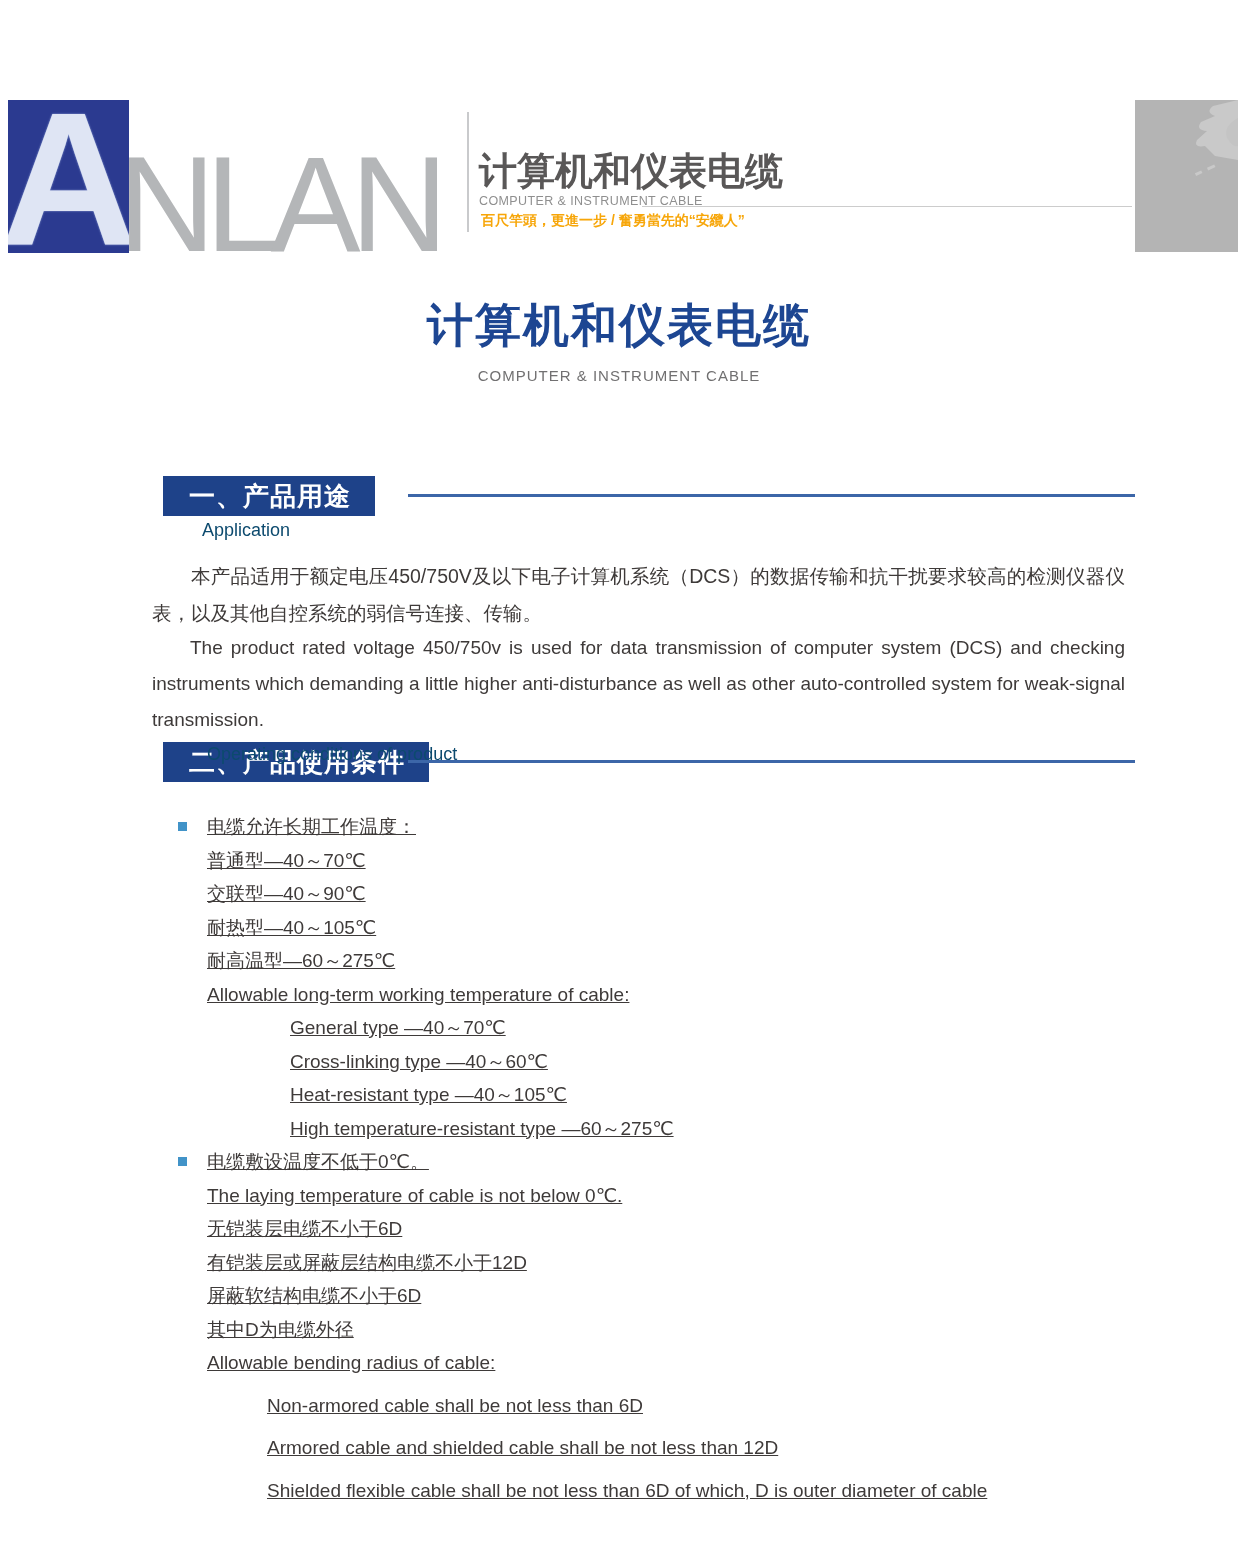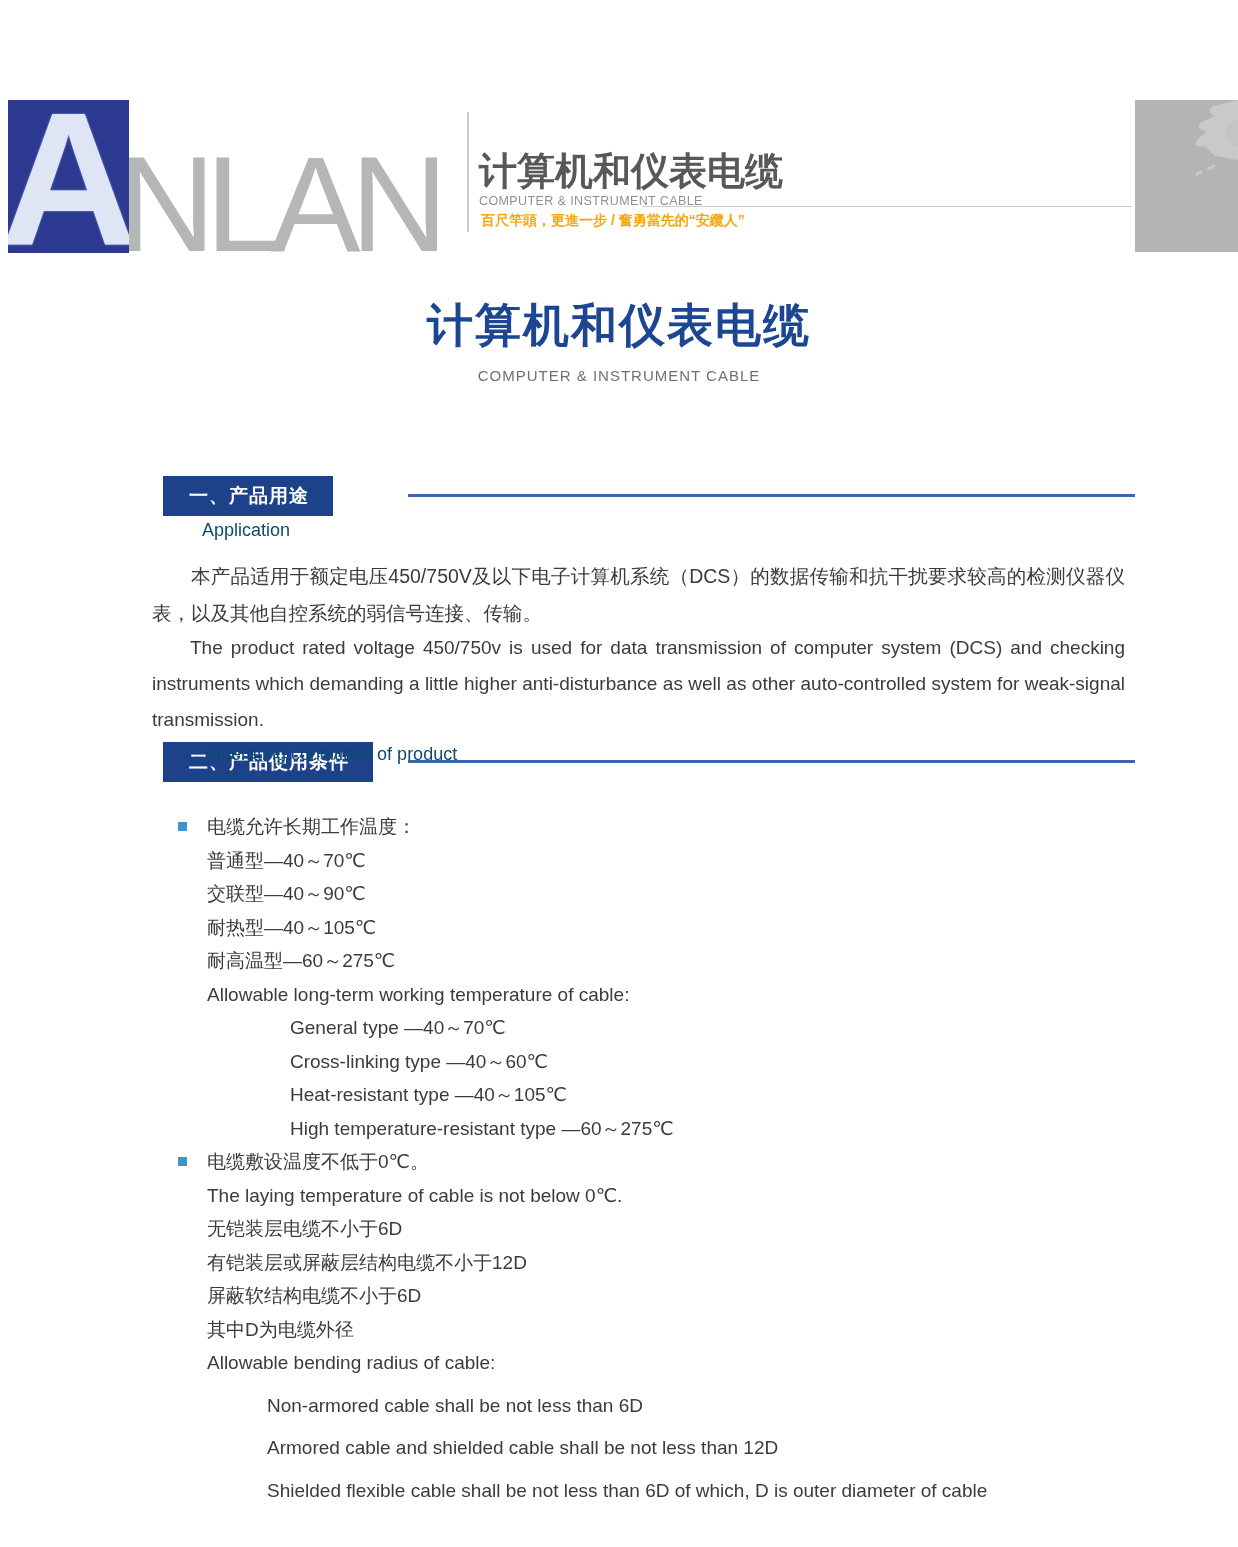--- a/index.html
+++ b/index.html
@@ -26,36 +26,36 @@
 
   
   .main-title{position:absolute;left:0;top:295px;width:100%;text-align:center;}
   .main-title-cn{font-size:46px;font-weight:bold;color:#1d4692;letter-spacing:2px;}
   .main-title-en{margin-top:10px;font-size:15px;color:#717071;letter-spacing:1px;}
 
   
   .section-header{position:absolute;left:163px;width:972px;height:40px;}
   .section-box{position:absolute;left:0;top:0;height:40px;background:#1e4289;color:#ffffff;
                display:flex;align-items:center;padding:0 24px 0 26px;box-sizing:border-box;}
-  .section-box span{font-size:19px;font-weight:bold;letter-spacing:1px;white-space:nowrap;text-align:center;}
+  .section-box span{font-size:26px;font-weight:bold;letter-spacing:1px;white-space:nowrap;text-align:center;}
   .section-rule{position:absolute;left:245px;right:0;top:18px;height:3px;background:#3c66a8;}
   .sec1{top:476px;}
   .sec2{top:742px;}
   .sub-label{position:absolute;font-size:18px;color:#0c4a6e;white-space:nowrap;}
   .sub1{left:202px;top:520px;}
   .sub2{left:207px;top:744px;}
 
   
   .para{position:absolute;left:152px;width:973px;margin:0;text-align:justify;}
   .para-cn{top:558px;font-size:19.5px;line-height:37px;text-indent:2em;}
   .para-en{top:630px;font-size:19px;line-height:36px;text-indent:2em;}
 
   
   .cond-list{position:absolute;left:162px;top:810px;width:973px;}
-  .cond-line{position:relative;font-size:19px;line-height:33.5px;white-space:nowrap;}
+  .cond-line{position:relative;font-size:19px;line-height:33.5px;white-space:nowrap;text-decoration:underline;}
   .cond-line.i1{padding-left:45px;}
   .cond-line.i2{padding-left:128px;}
   .cond-line.i3{padding-left:105px;margin-top:9px;}
   .bullet{position:absolute;left:16px;top:12px;width:9px;height:9px;background:#4193c8;}
 </style>
 </head>
 <body>
 
 <div class="page">
 

